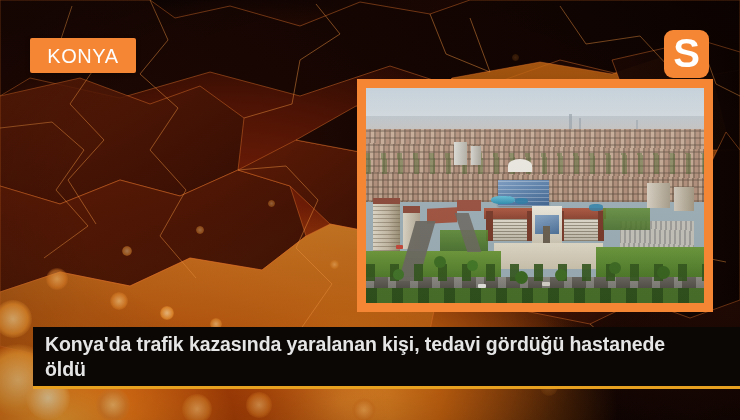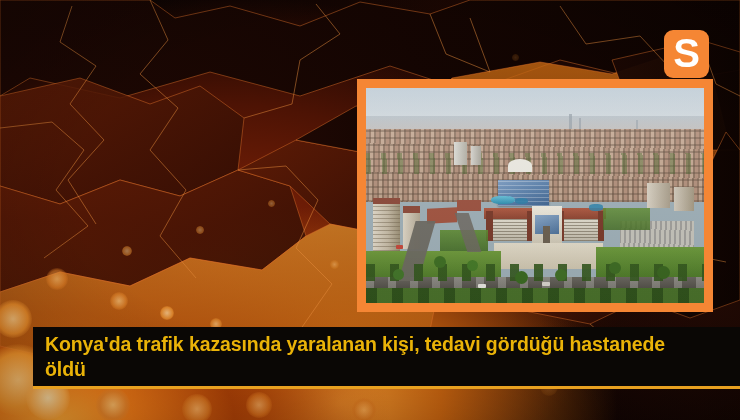--- a/index.html
+++ b/index.html
@@ -138,21 +138,21 @@
     top: 327px;
     width: 707px;
     height: 62px;
     background: #0a0705;
     border-bottom: 3px solid #e8a020;
     box-sizing: border-box;
     display: flex;
     align-items: center;
   }
   #caption-text {
-    color: #eab308;
+    color: #e5e5e5;
     font-size: 19.5px;
     font-weight: 700;
     line-height: 25px;
     padding: 0 8px 0 12px;
     letter-spacing: -0.1px;
     max-width: 640px;
   }
 </style>
 </head>
 <body>
@@ -331,20 +331,23 @@
       <div class="ph" style="left:8%;top:84%;width:11px;height:11px;border-radius:50%;background:#43762a"></div>
 
       <div class="ph" style="left:33%;top:91%;width:8px;height:4px;background:#e8e6e0;border-radius:1px"></div>
       <div class="ph" style="left:52%;top:90%;width:8px;height:4px;background:#d8d5cd;border-radius:1px"></div>
       <div class="ph" style="left:9%;top:73%;width:7px;height:4px;background:#c6483a;border-radius:1px"></div>
 
       <div class="ph" style="left:0;top:0;width:100%;height:100%;background:linear-gradient(180deg, rgba(255,255,255,0.06) 0%, rgba(0,0,0,0.06) 100%)"></div>
     </div>
   </div>
 
+  <div id="city-badge">
+    <span class="label">KONYA</span>
+  </div>
 
   <div id="brand-logo">
     <span class="mark">S</span>
   </div>
 
   <div id="caption-bar">
     <div id="caption-text">Konya'da trafik kazasında yaralanan kişi, tedavi gördüğü hastanede öldü</div>
   </div>
 
 </div>

